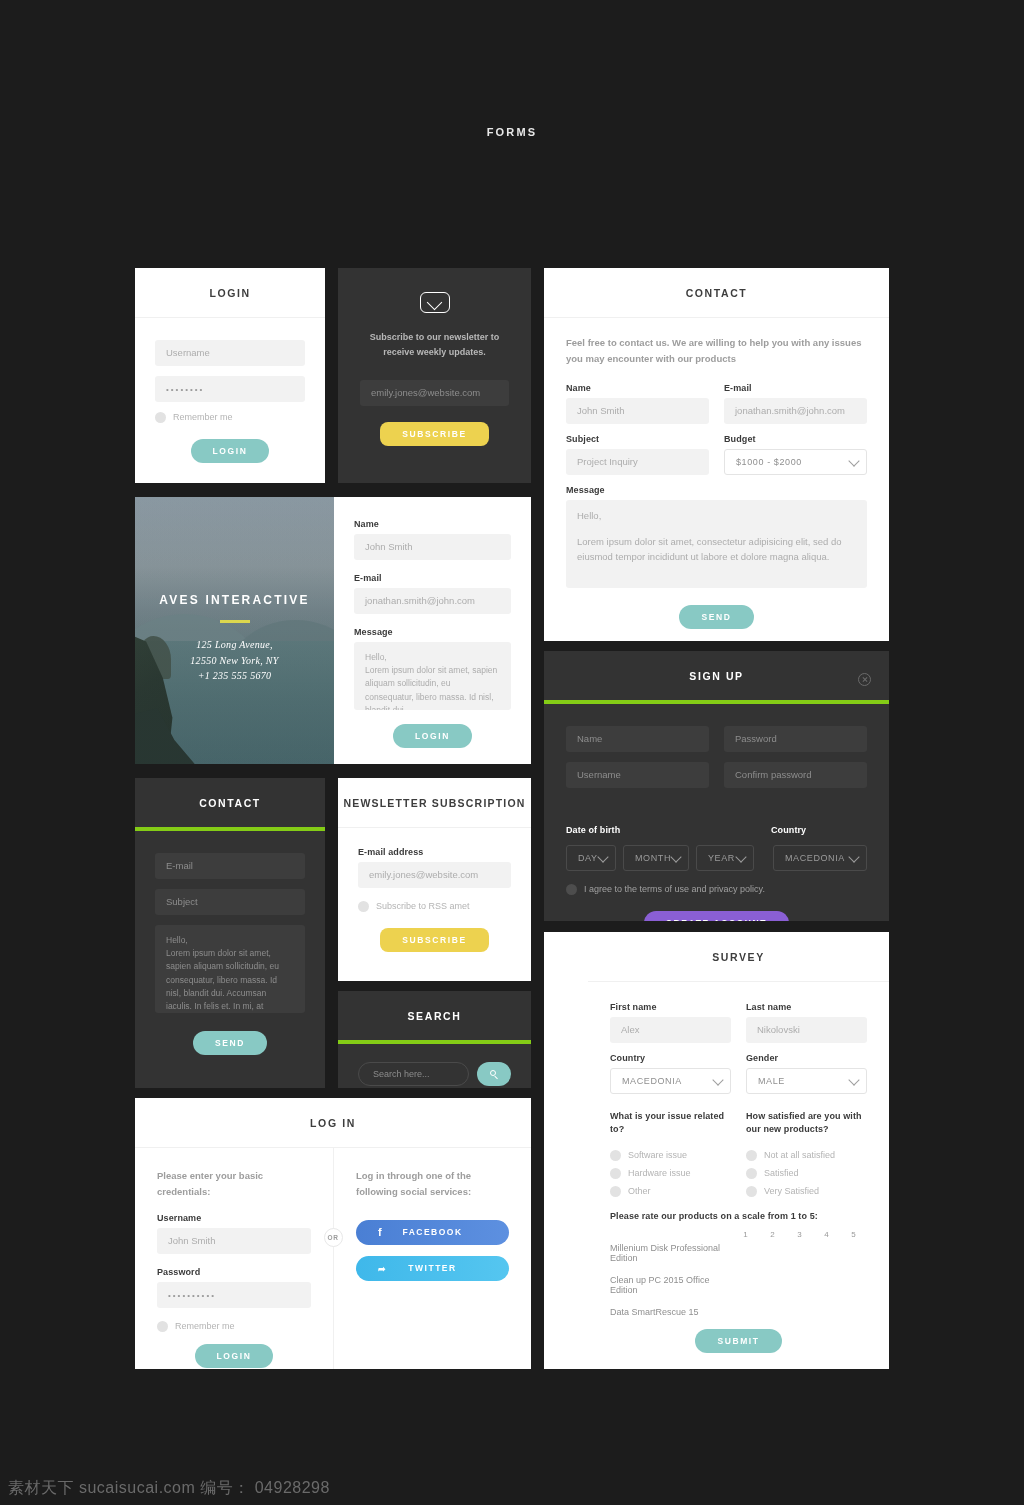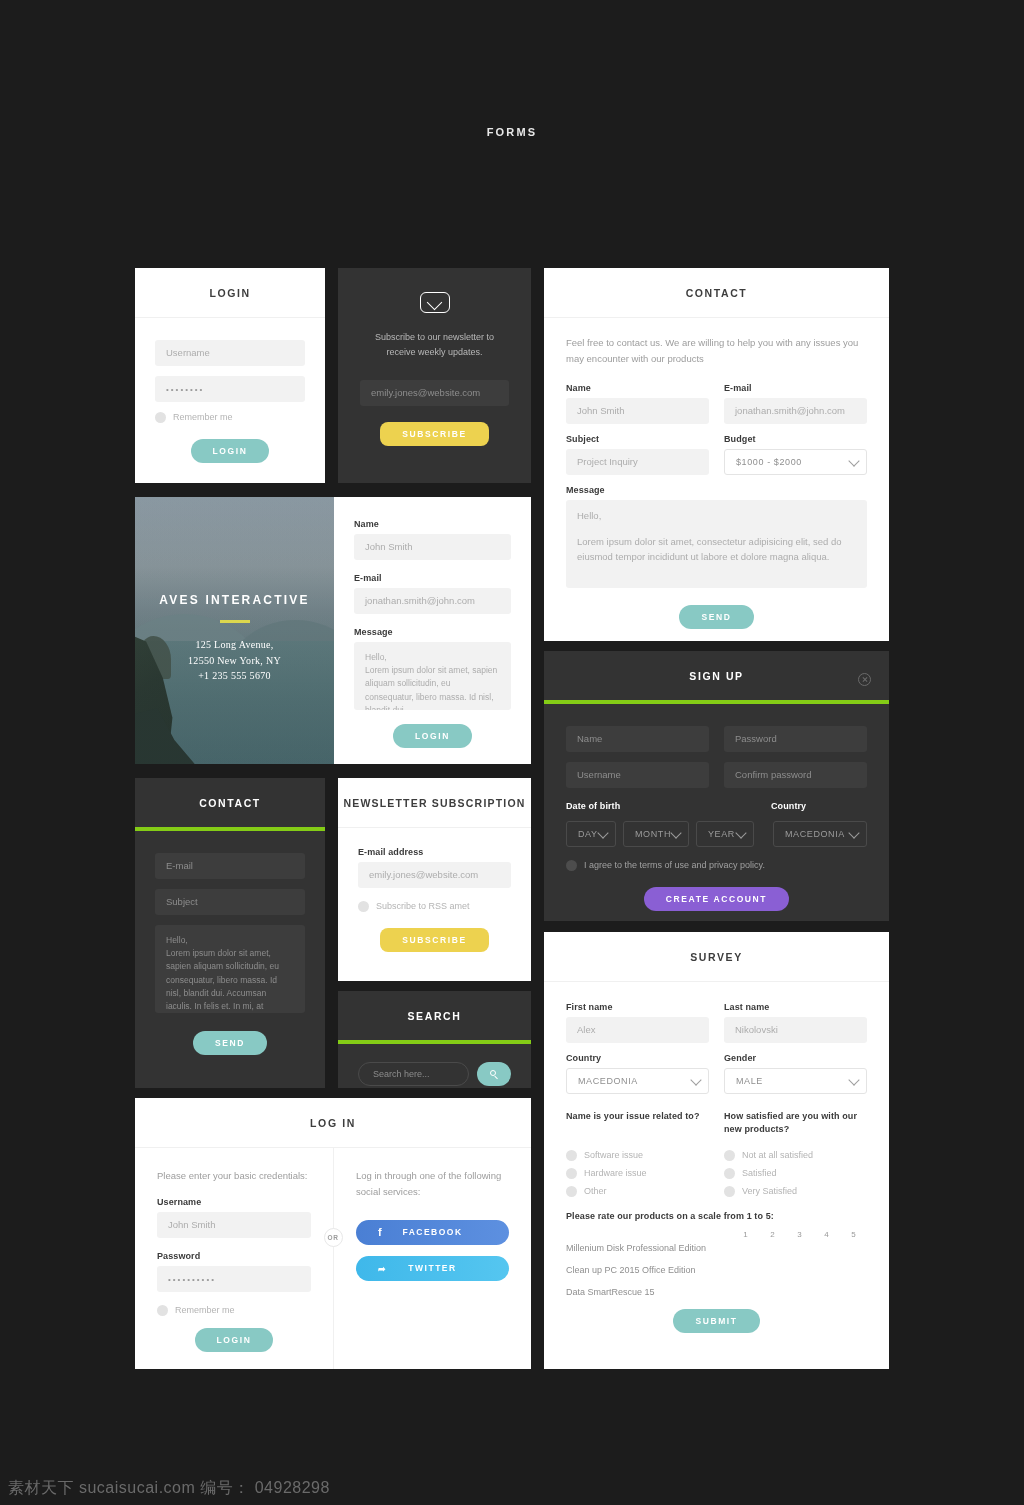--- a/index.html
+++ b/index.html
@@ -25,21 +25,21 @@
     text-align: center; font-size: 10.5px; font-weight: bold;
     letter-spacing: 1.6px; padding: 19px 0 18px;
   }
   .card.light .card-head { color: #3d3d3d; border-bottom: 1px solid #f0f0f0; }
   .card.dark  .card-head { color: #ffffff; border-bottom: 4px solid #84cc16; }
 
   .body { padding: 16px 20px 18px; }
 
   
   .lbl { font-size: 9px; font-weight: bold; color: #3a3a3a; margin-bottom: 5px; display:block; letter-spacing: .1px;}
-  .card.dark .lbl { color: #ffffff; }
+  .card.dark .lbl { color: #ffffff; margin-top: 24px; }
 
   .field {
     background: #f2f2f2; border: none; border-radius: 3px;
     height: 26px; line-height: 26px; padding: 0 11px;
     font-size: 9.5px; color: #adadad; width: 100%;
     display: block; white-space: nowrap; overflow: hidden;
   }
   .card.dark .field { background: #3d3d3d; color: #8d8d8d; }
   .field.tall { height: auto; line-height: 1.55; padding: 9px 11px; white-space: normal; }
 
@@ -71,21 +71,21 @@
   .center { text-align: center; }
 
   .radio {
     display: inline-block; width: 11px; height: 11px; border-radius: 50%;
     background: #e2e2e2; vertical-align: middle; margin-right: 7px;
   }
   .card.dark .radio { background: #4d4d4d; }
   .chk-row { font-size: 9px; color: #b4b4b4; }
   .card.dark .chk-row { color: #a0a0a0; }
 
-  .p-text { font-size: 9.5px; color: #9d9d9d; line-height: 1.7; }
+  .p-text { font-size: 9.5px; color: #9d9d9d; line-height: 1.7; font-weight: bold; }
   .card.dark .p-text { color: #b8b8b8; }
 
   .row2 { display: flex; gap: 15px; }
   .col { flex: 1; min-width: 0; }
   .mb10 { margin-bottom: 10px; }
   .mb13 { margin-bottom: 13px; }
   .mb16 { margin-bottom: 16px; }
 
   
   .mail-ic { width: 30px; height: 21px; border: 1.6px solid #ffffff; border-radius: 6px; margin: 0 auto; position: relative; }
@@ -112,21 +112,21 @@
   }
   .photo .cliff2 {
     position:absolute; left:-4%; bottom:0; width:34%; height:30%;
     background:#2a3830; clip-path: polygon(0% 40%, 45% 30%, 70% 70%, 100% 100%, 0% 100%);
   }
   .photo .rock { position:absolute; left:2%; top:52%; width:16%; height:16%; background:#4b5b50; border-radius:45% 55% 10% 20%; opacity:.9;}
   .photo-ov { position:absolute; inset:0; background: linear-gradient(to bottom, rgba(40,52,58,.16), rgba(35,50,55,.26)); }
   .photo-txt { position: absolute; left:0; right:0; top: 36%; text-align:center; color:#fff; }
   .photo-brand { font-size: 12px; font-weight: bold; letter-spacing: 2.2px; }
   .photo-rule { width: 30px; height: 3px; background: #dcd74e; margin: 13px auto 14px; }
-  .photo-addr { font-family: "Liberation Serif", serif; font-size: 10px; line-height: 1.55; letter-spacing: .3px; }
+  .photo-addr { font-family: "Liberation Serif", serif; font-style: italic; font-size: 10px; line-height: 1.55; letter-spacing: .3px; }
 
   
   .search-wrap { display:flex; align-items:center; justify-content:center; gap:8px; }
   .search-input {
     background: transparent; border: 1px solid #4a4a4a; border-radius: 16px;
     height: 24px; line-height: 22px; padding: 0 14px; font-size: 9px; color: #8c8c8c;
     flex: 1;
   }
   .search-btn { width: 34px; height: 24px; border-radius: 14px; background: #88c9c4; position: relative; }
   .search-btn .mag { position:absolute; left:50%; top:50%; width:6px; height:6px; margin:-4px 0 0 -4px;
@@ -339,21 +339,21 @@
         <div class="select" style="width:58px;"><span>YEAR</span><span class="chev"></span></div>
         <div class="select" style="flex:1; margin-left:12px;"><span>MACEDONIA</span><span class="chev"></span></div>
       </div>
       <div class="chk-row mb16">
         <span class="radio"></span><span>I agree to the terms of use and privacy policy.</span>
       </div>
       <div class="center"><span class="btn purple">CREATE ACCOUNT</span></div>
     </div>
   </div>
 
-  <div class="card light" style="left:544px; top:932px; width:345px; height:437px;">
+  <div class="card light" style="left:544px; top:932px; width:345px; height:437px;padding-left:44px;">
     <div class="card-head">SURVEY</div>
     <div class="body" style="padding:20px 22px 18px;">
       <div class="row2 mb10">
         <div class="col">
           <span class="lbl">First name</span>
           <div class="field">Alex</div>
         </div>
         <div class="col">
           <span class="lbl">Last name</span>
           <div class="field">Nikolovski</div>
@@ -364,21 +364,21 @@
           <span class="lbl">Country</span>
           <div class="select"><span>MACEDONIA</span><span class="chev"></span></div>
         </div>
         <div class="col">
           <span class="lbl">Gender</span>
           <div class="select"><span>MALE</span><span class="chev"></span></div>
         </div>
       </div>
       <div class="row2" style="margin-bottom:9px;">
         <div class="col">
-            <span class="lbl" style="line-height:1.45;">Name is your issue related to?</span>
+            <span class="lbl" style="line-height:1.45;">What is your issue related to?</span>
           </div>
         <div class="col">
             <span class="lbl" style="line-height:1.45;">How satisfied are you with our new products?</span>
           </div>
       </div>
       <div class="row2" style="margin-bottom:14px;justify-content:space-between;">
         <div class="col">
           <div class="chk-row" style="margin-bottom:7px;"><span class="radio"></span><span>Software issue</span></div>
           <div class="chk-row" style="margin-bottom:7px;"><span class="radio"></span><span>Hardware issue</span></div>
           <div class="chk-row"><span class="radio"></span><span>Other</span></div>

